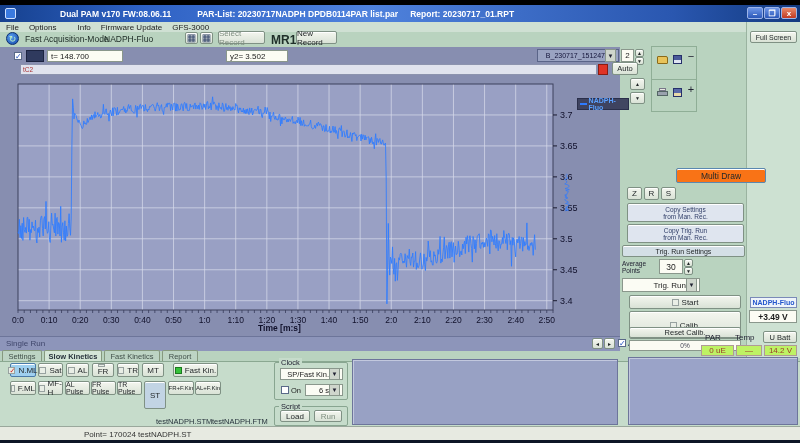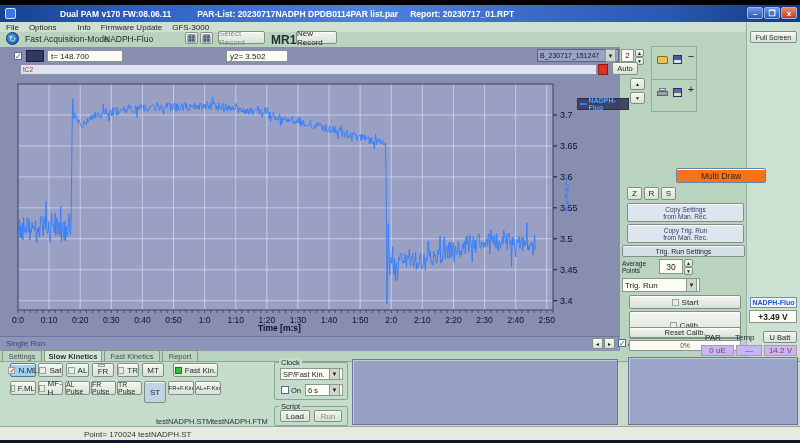--- a/index.html
+++ b/index.html
@@ -6,37 +6,37 @@
   #screen{position:relative;width:800px;height:443px;overflow:hidden;
     background:#b9d3bf;font-family:"Liberation Sans",sans-serif;color:#1c1c1c;}
   .abs{position:absolute;box-sizing:border-box;}
   .txt{white-space:nowrap;}
   
   .b{background:linear-gradient(#f4f6ef,#d9e2d6);border:1px solid #7f9184;border-radius:2px;
      display:flex;align-items:center;justify-content:center;font-size:8px;color:#23282a;
      box-shadow:inset 0 1px 0 #ffffff;}
   .b.dis{color:#7e8e80;}
   .field{background:#fcfcf4;border:1px solid #8a978c;font-size:8px;display:flex;align-items:center;padding:0 3px;}
-  .dd{background:#fbfcf4;border:1px solid #8a978c;font-size:7.5px;display:flex;align-items:center;padding:0 2px;justify-content:space-between;}
+  .dd{background:#fbfcf4;border:1px solid #8a978c;font-size:7.5px;display:flex;align-items:center;padding:0 2px;justify-content:flex-end;}
   .dd .ar{font-size:6px;color:#223;background:#cfd6cc;border:1px solid #8a978c;width:9px;height:100%;display:flex;align-items:center;justify-content:center;}
   .cb{width:8px;height:8px;background:#fff;border:1px solid #5a6a88;font-size:8px;line-height:7px;color:#1d4fc0;text-align:center;box-sizing:border-box;}
   .chk{display:inline-block;width:7px;height:7px;border:1px solid #98a2a0;background:#e9eee6;margin-right:3px;box-sizing:border-box;}
   .chk.red{background:#e9eee6;color:#c22;font-size:7px;line-height:5px;text-align:center;}
   .chk.green{background:#35c23a;border-color:#1c7a20;}
   .tab{background:#bdd4c4;border:1px solid #86997f;border-bottom:none;border-radius:2px 2px 0 0;
        font-size:7.5px;display:flex;align-items:center;justify-content:center;color:#41504a;}
   .tab.active{background:#d4e6d7;font-weight:bold;color:#27323c;}
   .grp{border:1px solid #88a590;border-radius:2px;}
   .grp-title{position:absolute;top:-5px;left:4px;background:#c6dccb;padding:0 2px;font-size:7.5px;color:#223;}
   .slate{background:#878eb0;}
   .winbtn{width:16px;height:12px;border:1px solid #9db4e8;border-radius:2px;background:linear-gradient(#6f97e8,#2a57b8);
     color:#fff;font-size:8px;display:flex;align-items:center;justify-content:center;font-weight:bold;}
   .winbtn.close{background:linear-gradient(#e98a6a,#c23a22);}
   .ic-grid{font-size:10px;color:#2c3e66;line-height:10px;}
-  .meterbox{background:#c4b5fd;border:1px solid #b09a96;font-size:8px;color:#9a3a2a;display:flex;align-items:center;justify-content:center;}
+  .meterbox{background:#bef264;border:1px solid #b09a96;font-size:8px;color:#9a3a2a;display:flex;align-items:center;justify-content:center;}
 </style>
 </head>
 <body>
 
 <div id="screen">
 
   <div class="abs" style="left:0;top:0;width:800px;height:5px;background:#000;"></div>
 
   <div class="abs" style="left:0;top:5px;width:800px;height:17px;
        background:linear-gradient(90deg,#16418f,#2f62c4 18%,#4f82dd 46%,#2a57b0 84%,#123a80);
@@ -313,21 +313,21 @@
       <span class="chk"></span>
       <span>F.ML</span>
     </div>
   <div class="abs b" style="left:38px;top:381px;width:25px;height:14px;">
       <span class="chk"></span>
       <span>MF-H</span>
     </div>
   <div class="abs b" style="left:65px;top:381px;width:25px;height:14px;font-size:7px;">AL Pulse</div>
   <div class="abs b" style="left:91px;top:381px;width:25px;height:14px;font-size:7px;">FR Pulse</div>
   <div class="abs b" style="left:117px;top:381px;width:25px;height:14px;font-size:7px;">TR Pulse</div>
-  <div class="abs b" style="left:144px;top:381px;width:22px;height:22px;background:#c2d4e4;">ST</div>
+  <div class="abs b" style="left:144px;top:381px;width:22px;height:28px;background:#c2d4e4;">ST</div>
   <div class="abs b" style="left:168px;top:381px;width:26px;height:14px;font-size:6px;">FR+F.Kin</div>
   <div class="abs b" style="left:195px;top:381px;width:26px;height:14px;font-size:6px;">AL+F.Kin</div>
 
   <div class="abs grp" style="left:274px;top:362px;width:74px;height:38px;">
     <span class="grp-title">Clock</span>
   </div>
   <div class="abs dd" style="left:280px;top:368px;width:63px;height:12px;">
     <span>SP/Fast Kin.</span>
     <span class="ar">▼</span>
   </div>

